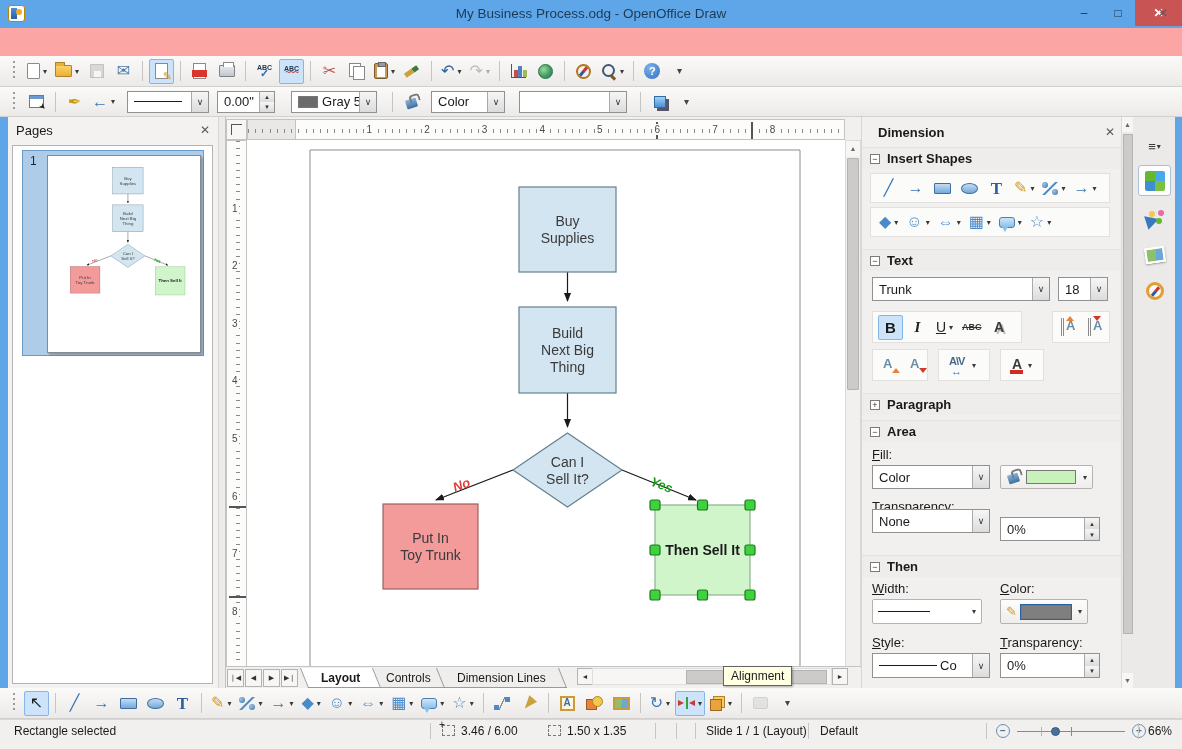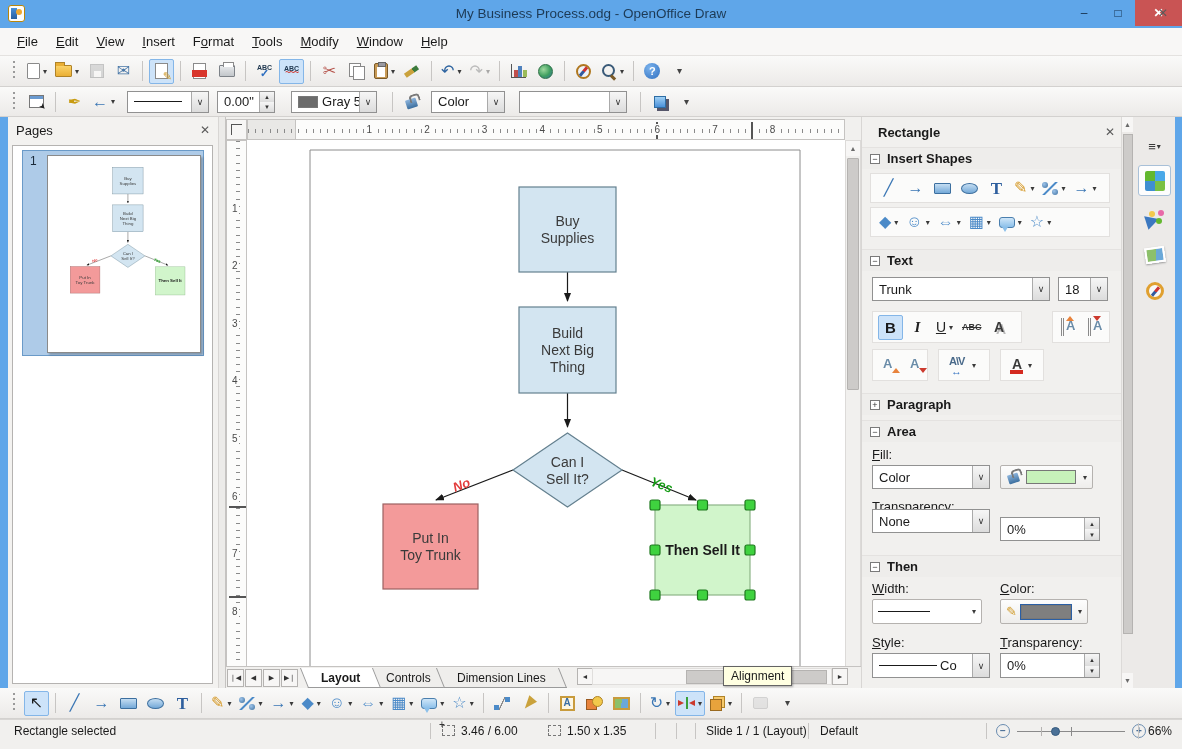--- a/index.html
+++ b/index.html
@@ -221,31 +221,20 @@
   <div id="titlebar">
     <span id="app-icon"></span>
     <span id="window-title">My Business Process.odg - OpenOffice Draw</span>
     <span id="win-controls">
       <span class="wbtn">–</span>
       <span class="wbtn">□</span>
       <span class="wbtn close">✕</span>
     </span>
   </div>
 
-  <div id="menubar">
-      <span class="menu-item"><u>F</u>ile</span>
-      <span class="menu-item"><u>E</u>dit</span>
-      <span class="menu-item"><u>V</u>iew</span>
-      <span class="menu-item"><u>I</u>nsert</span>
-      <span class="menu-item">F<u>o</u>rmat</span>
-      <span class="menu-item"><u>T</u>ools</span>
-      <span class="menu-item"><u>M</u>odify</span>
-      <span class="menu-item"><u>W</u>indow</span>
-      <span class="menu-item"><u>H</u>elp</span>
-    </div>
   <span id="menubar-close">✕</span>
 
   <div id="tb-std" class="toolbar">
     <span class="grip"></span>
   <span class="tbtn">
         <span class="ic i-doc"></span>
         <span class="dd">▾</span>
       </span>
       <span class="tbtn">
         <span class="ic i-folder"></span>
@@ -500,21 +489,21 @@
       <span id="hs-track">
           <span id="hs-thumb"></span>
         </span>
       <span id="hs-right" class="navbtn">►</span>
     </div>
   </div>
 
   <div id="tooltip">Alignment</div>
 
   <div id="sidebar">
-    <span id="sb-title">Rectangle</span>
+    <span id="sb-title">Dimension</span>
     <span id="sb-close">✕</span>
 
     <div class="sb-sec" style="top:30px">
       <span class="cbox">−</span>
       <span>Insert Shapes</span>
     </div>
     <div id="shapes-row1" class="card" style="left:8px;top:56px;width:240px;height:30px">
         <span class="tbtn">
           <span class="ic" style="color: rgb(58, 118, 180);">╱</span>
         </span>

